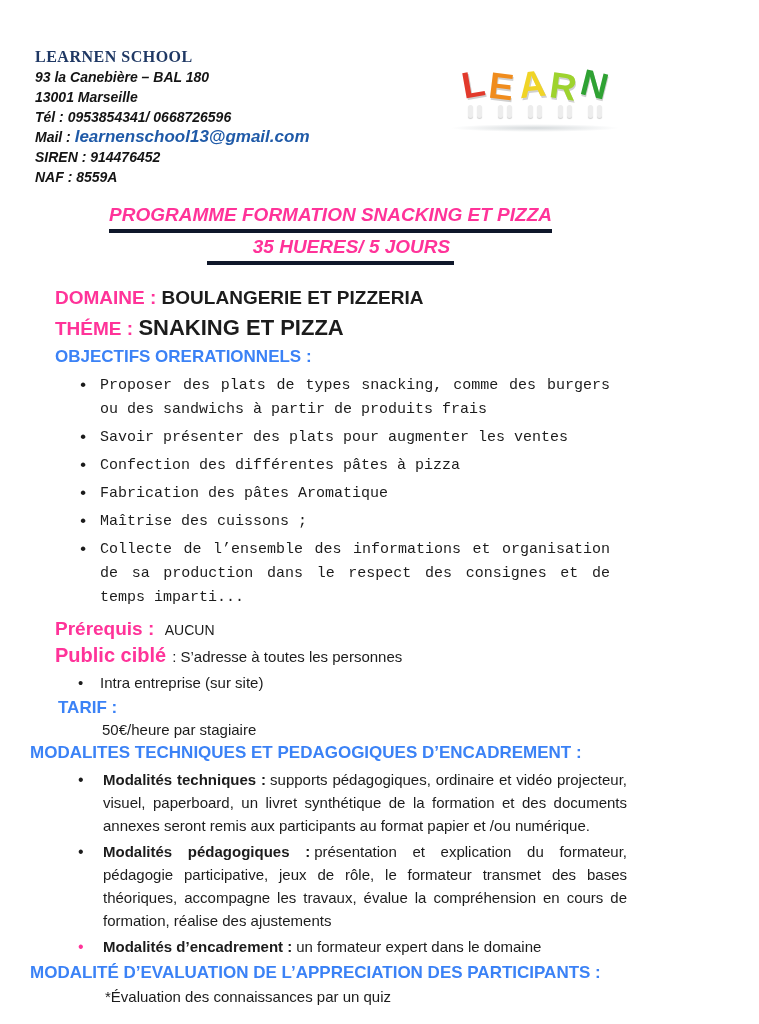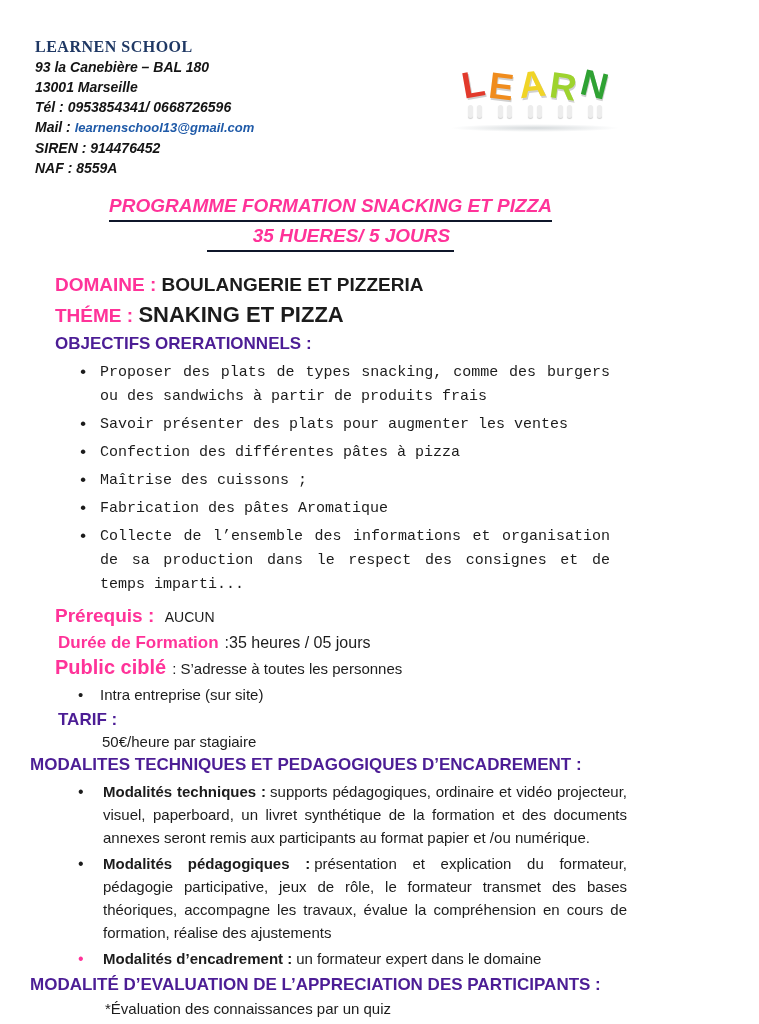--- a/index.html
+++ b/index.html
@@ -1,54 +1,54 @@
 <!DOCTYPE html>
 <html><head>
 <meta charset="utf-8">
 <style>
   * { margin:0; padding:0; box-sizing:border-box; }
   html,body { background:#ffffff; }
   body { width:759px; height:1024px; font-family:"Liberation Sans", sans-serif; color:#1c1c1c; }
-  .page { position:relative; width:661px; height:1024px; overflow:hidden; background:#fff; padding:36px 30px 0 30px; }
+  .page { position:relative; width:661px; height:1024px; overflow:hidden; background:#fff; padding:46px 30px 0 30px; }
 
   
   .header { margin-left:5px; }
   .school-name { font-family:"Liberation Serif", serif; font-weight:bold; font-size:16px; letter-spacing:.5px; color:#1f3864; line-height:21px; }
   .hline { font-size:14px; font-weight:bold; font-style:italic; color:#141414; line-height:20px; }
-  .mail-line a { color:#1f5aa8; text-decoration:none; font-size:13px; font-weight:bold; }
+  .mail-line a { color:#1f5aa8; text-decoration:none; font-size:17px; font-weight:bold; }
 
   
   .logo { position:absolute; top:64px; right:36px; width:180px; height:86px; text-align:center; }
   .logo-letters { white-space:nowrap; }
   .logo-letters span { display:inline-block; font-weight:bold; font-size:37px; font-family:"Liberation Sans", sans-serif;
       text-shadow:1px 2px 0 rgba(120,120,120,.35), -1px -1px 0 #ffffff; }
   .ll0 { color:#e23a2c; transform:rotate(-10deg); }
   .ll1 { color:#f08c1d; transform:rotate(7deg) translateY(2px); }
   .ll2 { color:#f0d427; transform:rotate(-6deg); }
   .ll3 { color:#9ed32e; transform:rotate(8deg) translateY(2px); }
   .ll4 { color:#2fa233; transform:rotate(14deg); }
   .logo-figures { margin-top:-2px; }
   .leg { display:inline-block; width:5px; height:13px; background:#ededed; border-radius:3px; margin:0 2px; box-shadow:0 1px 1px #cfcfcf; }
   .leg-gap { display:inline-block; width:12px; }
   .logo-shadow { margin:2px auto 0; width:170px; height:8px; border-radius:50%;
       background:radial-gradient(ellipse at center, rgba(160,170,175,.45) 0%, rgba(160,170,175,0) 70%); }
 
   
   .title-block { text-align:center; margin-top:14px; line-height:28px; }
-  .title-line { display:inline-block; color:#ff3399; font-size:19px; font-weight:bold; font-style:italic; border-bottom:2px solid #0f172a; }
+  .title-line { display:inline-block; color:#ff3399; font-size:19px; font-weight:bold; font-style:italic; border-bottom:4px solid #0f172a; }
   .title-line2 { padding-left:46px; padding-right:4px; }
 
   
   .content { margin-top:18px; }
   .ind { margin-left:25px; }           
   .pink { color:#ff3399; }
   .row-domaine { font-size:19px; font-weight:bold; line-height:29px; }
   .row-theme   { font-size:19px; font-weight:bold; line-height:32px; }
   .theme-value { font-size:22px; }
-  .h-md { color:#4c1d95; font-weight:bold; font-size:17px; line-height:24px; }
+  .h-md { color:#3b82f6; font-weight:bold; font-size:17px; line-height:24px; }
 
   ul { list-style:none; }
   .obj-list { margin:5px 17px 6px 0;font-family:Liberation Mono, monospace; }
   .obj-list li { position:relative; margin-left:70px; margin-right:4px; padding-left:0; font-size:15px; line-height:24px; margin-bottom:4px; }
   .obj-list li::before { content:"\2022"; position:absolute; left:-22px; font-size:17px; }
   .justify { text-align:justify; }
 
   .kv { line-height:25px; }
   .lbl { font-weight:bold; color:#ff3399; margin-right:6px; }
   .prereq-lbl { font-size:19px; }
@@ -122,33 +122,30 @@
       <span class="pink">THÉME :</span>
       <span class="theme-value">SNAKING ET PIZZA</span>
     </div>
 
     <div class="h-md ind">OBJECTIFS ORERATIONNELS :</div>
 
     <ul class="obj-list">
       <li class="justify">Proposer des plats de types snacking, comme des burgers ou des sandwichs à partir de produits frais</li>
       <li>Savoir présenter des plats pour augmenter les ventes</li>
       <li>Confection des différentes pâtes à pizza</li>
+      <li>Fabrication des pâtes Aromatique</li>
       <li>Maîtrise des cuissons ;</li>
-      <li>Fabrication des pâtes Aromatique</li>
       <li class="justify">Collecte de l’ensemble des informations et organisation de sa production dans le respect des consignes et de temps imparti...</li>
     </ul>
 
     <div class="kv ind">
       <span class="lbl prereq-lbl">Prérequis :</span>
       <span class="prereq-val">AUCUN</span>
     </div>
 
-    <div class="kv ind">
-      <span class="lbl duree-lbl">Durée de Formation</span><span class="duree-val">:35 heures / 05 jours</span>
-    </div>
 
     <div class="kv ind">
       <span class="lbl public-lbl">Public ciblé</span><span class="public-val">: S’adresse à toutes les personnes</span>
     </div>
 
 
     <ul class="intra-list">
       <li>Intra entreprise (sur site)</li>
     </ul>
 

